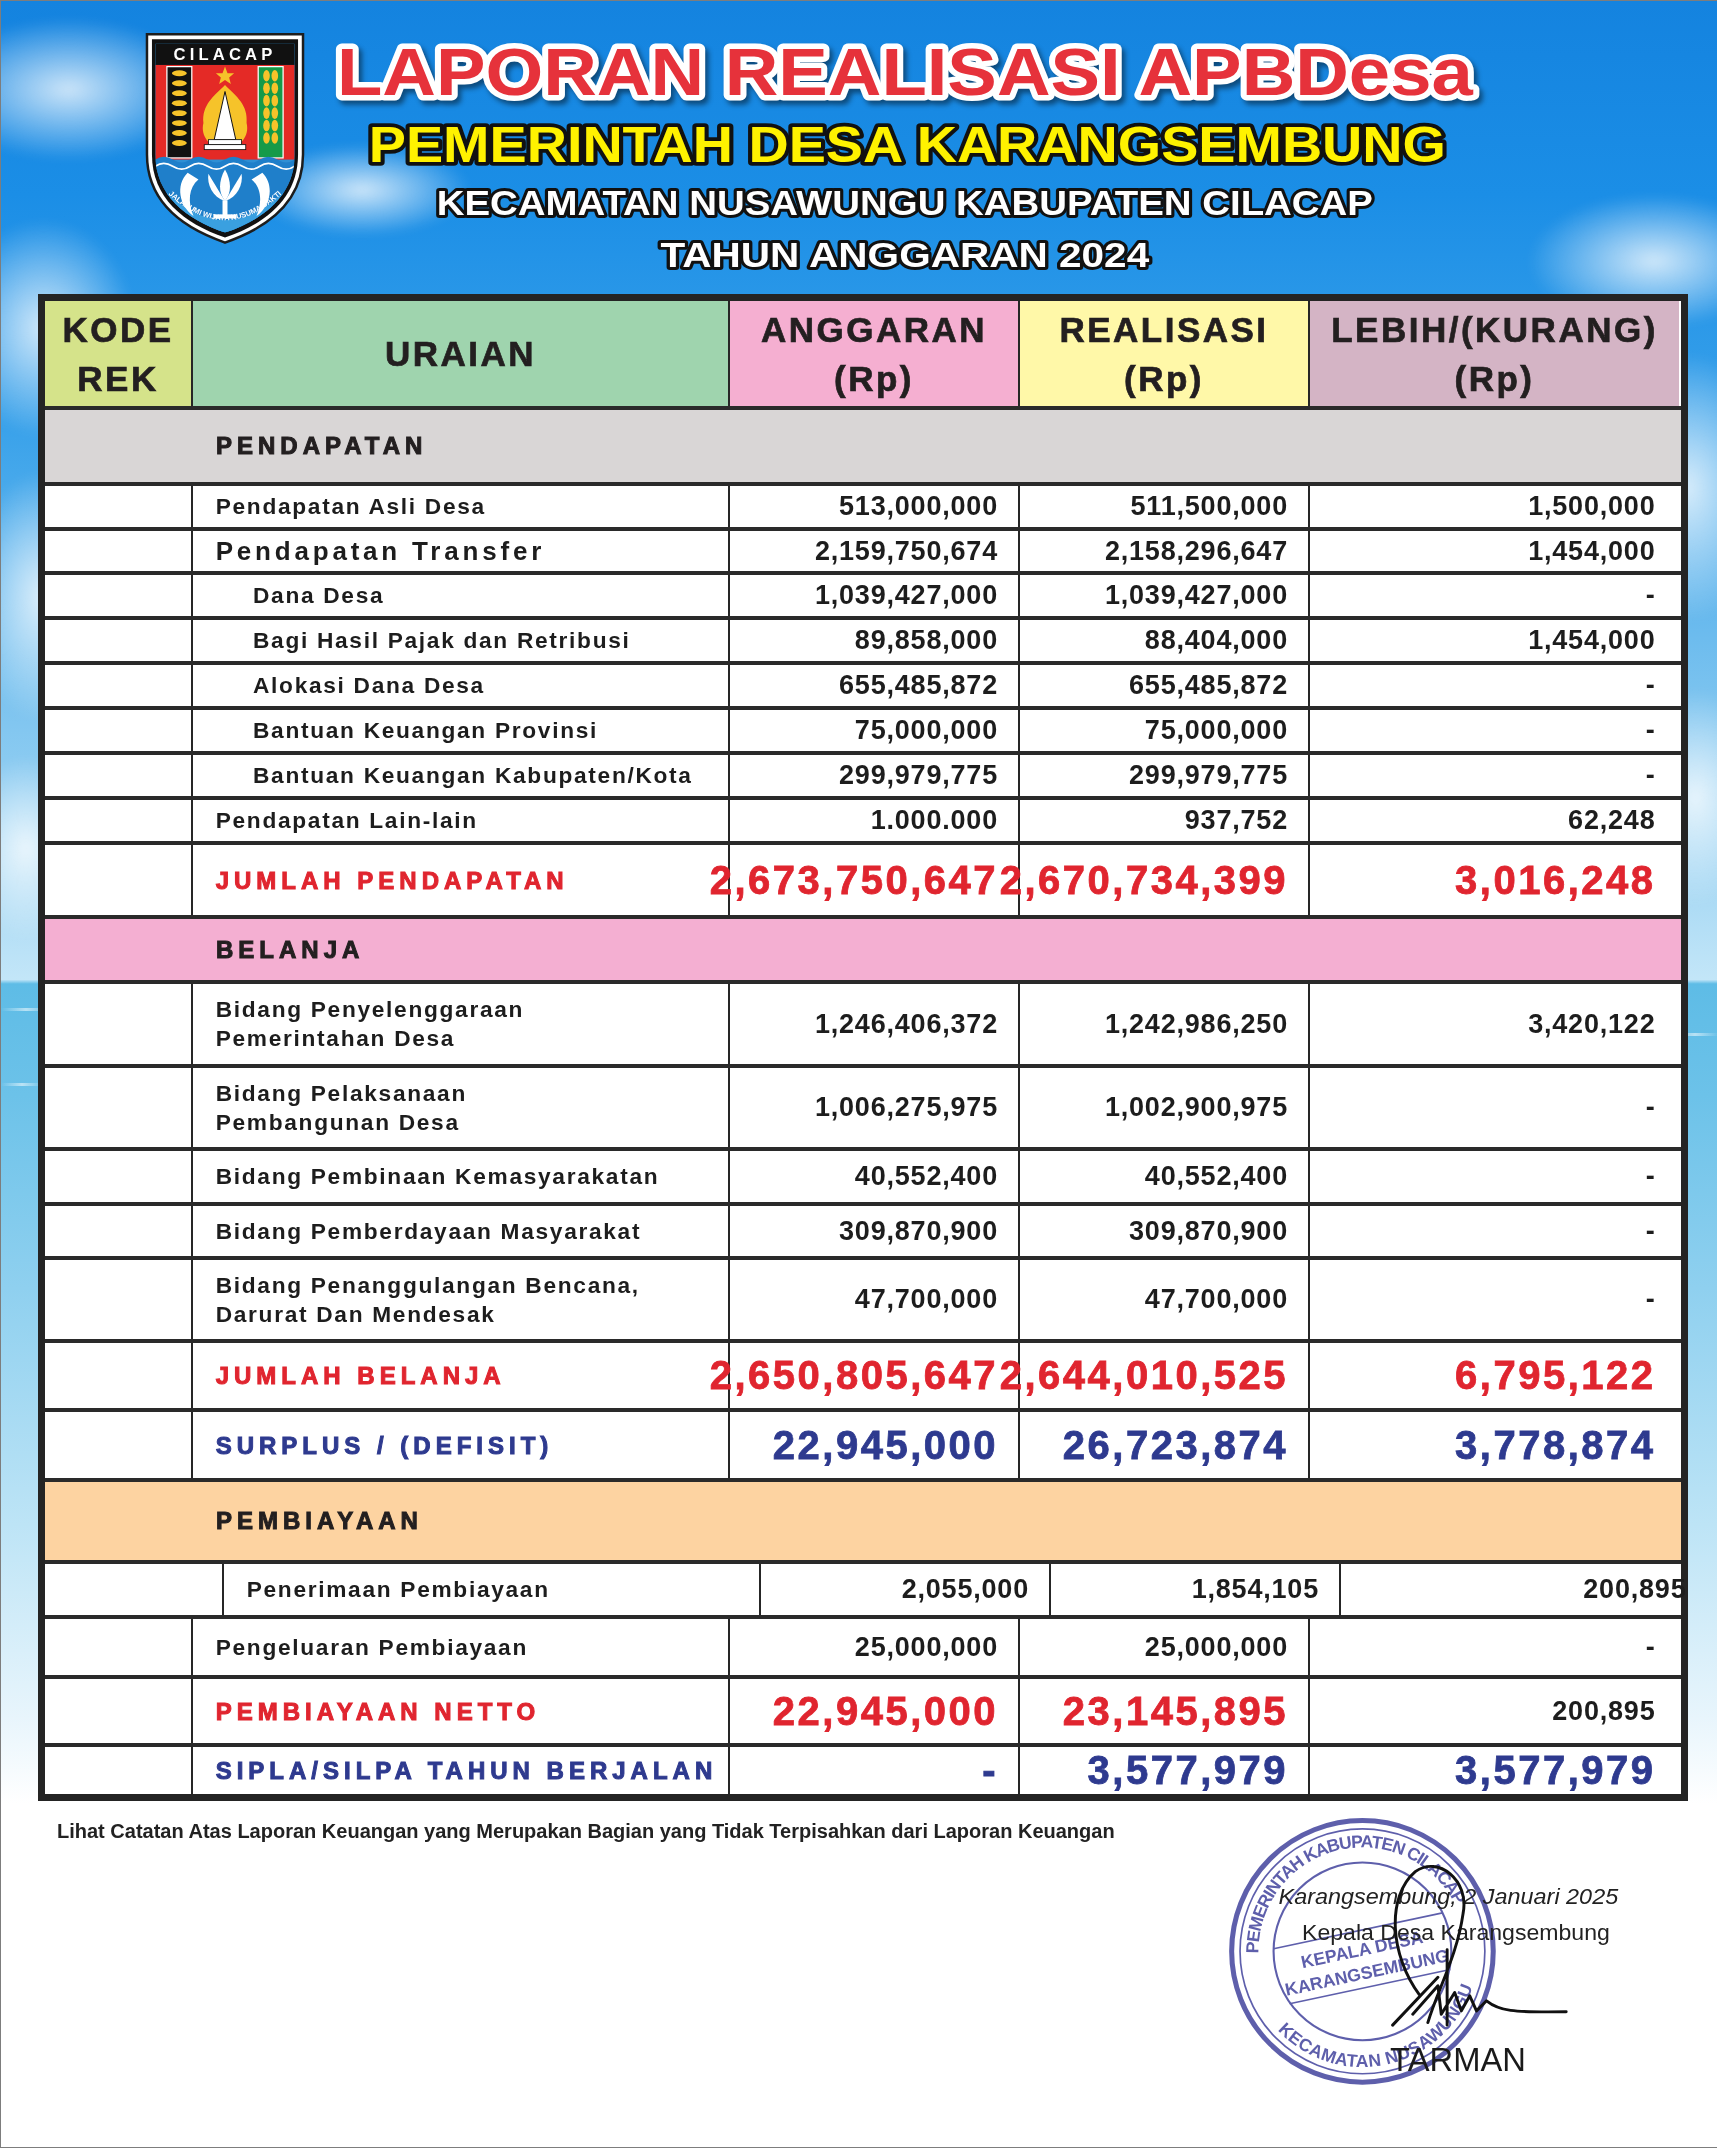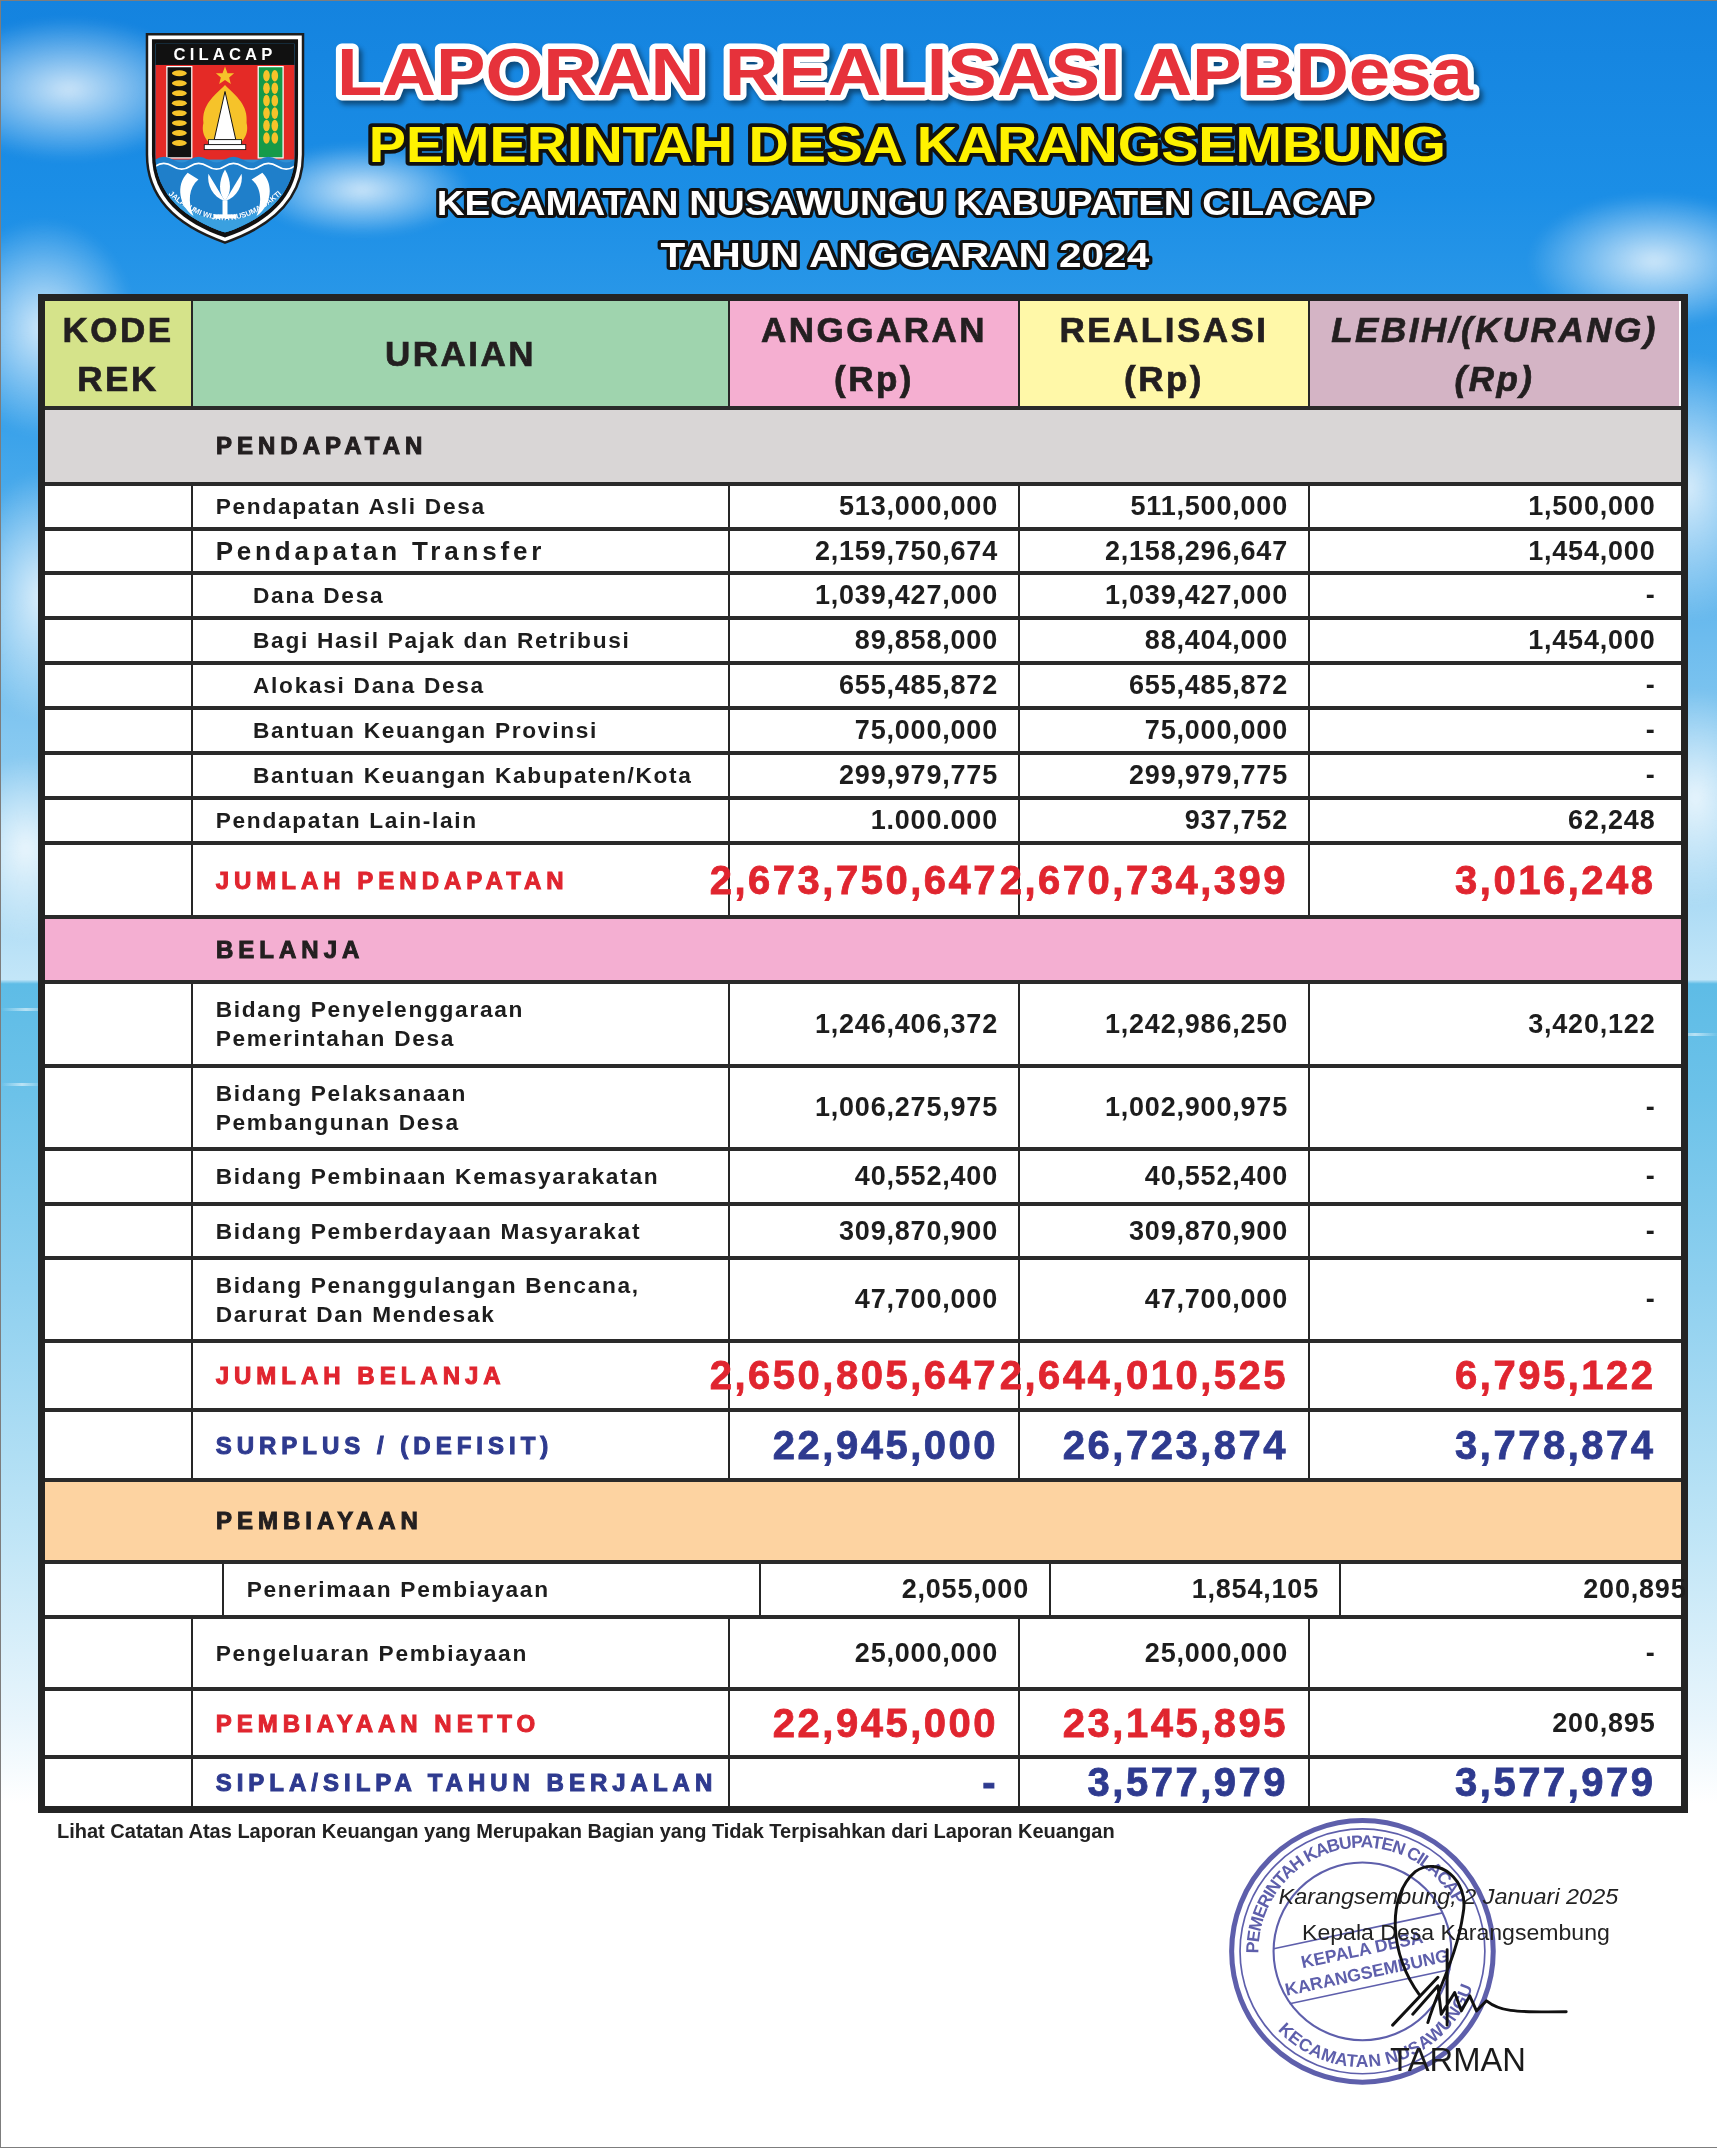--- a/index.html
+++ b/index.html
@@ -27,21 +27,21 @@
   .cell { box-sizing: border-box; border-right: 2.5px solid #262626; display: flex; align-items: center; min-width: 0; }
   .cell:last-child { border-right: 0; }
 
   .head { height: 109px; }
   .hcell { flex-direction: column; justify-content: center; align-items: center; font-weight: bold;
     font-size: 35px; letter-spacing: 2.5px; color: #231f20; -webkit-text-stroke: 0.7px #231f20; line-height: 49px; }
   .hc-code { background: var(--hdr_code, #d5e38a); }
   .hc-desc { background: var(--hdr_desc, #9fd4ae); }
   .hc-budget { background: var(--hdr_budget, #f5afd1); }
   .hc-real { background: var(--hdr_real, #fff8a8); }
-  .hc-diff { background: var(--hdr_diff, #d4b4c5); font-style: italic; }
+  .hc-diff { background: var(--hdr_diff, #d4b4c5); }
 
   .label { flex-direction: column; justify-content: center; align-items: flex-start; padding-left: 22.7px;
     font-weight: bold; font-size: 22.7px; letter-spacing: 1.7px; color: #1d1d1d; line-height: 29px; white-space: nowrap; }
   .subitem .label { padding-left: 60px; }
   .item-large .label { font-size: 26px; letter-spacing: 3.8px; }
   .num { justify-content: flex-end; padding-right: 20px; font-weight: bold; font-size: 27px; letter-spacing: 0.8px;
     color: #1d1d1d; white-space: nowrap; }
   .num.difference { padding-right: 23.5px; }
 
   .row.section { display: flex; align-items: center; padding-left: 171px; }
@@ -323,21 +323,21 @@
         </div>
         <div class="row item" style="height: 55px; padding-left: 31px;">
           <div class="cell code"></div>
           <div class="cell label">
             <span class="line">Penerimaan Pembiayaan</span>
           </div>
           <div class="cell num budget">2,055,000</div>
           <div class="cell num realization">1,854,105</div>
           <div class="cell num difference">200,895</div>
         </div>
-        <div class="row item" style="height: 72px; text-align: center;">
+        <div class="row item" style="height: 60px; text-align: center;">
           <div class="cell code"></div>
           <div class="cell label">
             <span class="line">Pengeluaran Pembiayaan</span>
           </div>
           <div class="cell num budget">25,000,000</div>
           <div class="cell num realization">25,000,000</div>
           <div class="cell num difference">-</div>
         </div>
         <div class="row total tone-red" style="height: 68px;">
           <div class="cell code"></div>

